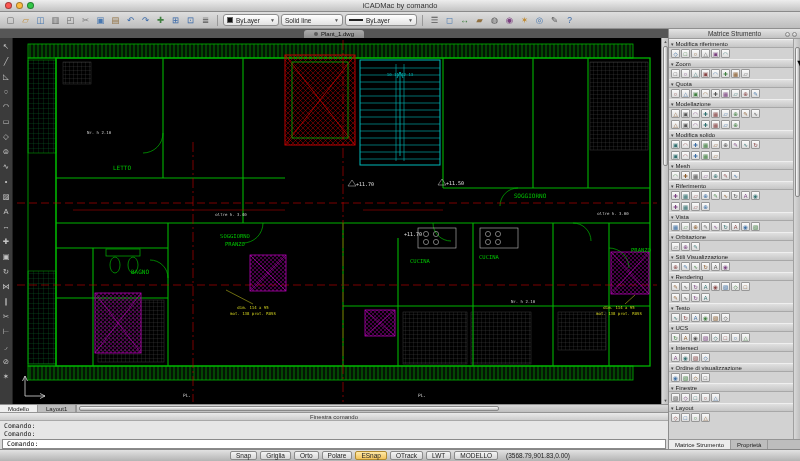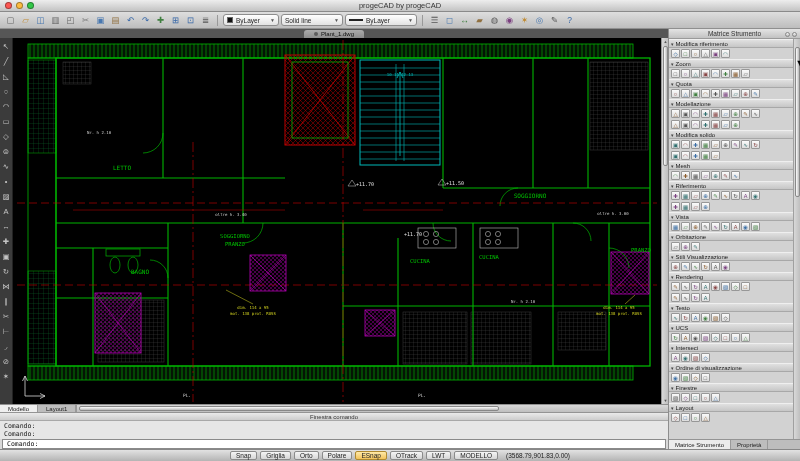--- a/index.html
+++ b/index.html
@@ -80,21 +80,21 @@
 <body>
 
 <div class="window">
 
   <div class="titlebar">
     <div class="lights">
       <div class="light red"></div>
       <div class="light yellow"></div>
       <div class="light green"></div>
     </div>
-    <div class="wtitle">progeCAD by progeCAD</div>
+    <div class="wtitle">iCADMac by comando</div>
   </div>
 
   <div class="toolbar">
     <div id="tb-left" style="display:flex;gap:2px;">
         <div class="tb-icon" style="color: rgb(102, 102, 102);">▢</div>
         <div class="tb-icon" style="color: rgb(192, 138, 48);">▱</div>
         <div class="tb-icon" style="color: rgb(72, 120, 176);">◫</div>
         <div class="tb-icon" style="color: rgb(102, 102, 102);">▥</div>
         <div class="tb-icon" style="color: rgb(102, 102, 102);">◰</div>
         <div class="tb-icon" style="color: rgb(119, 119, 119);">✂</div>

